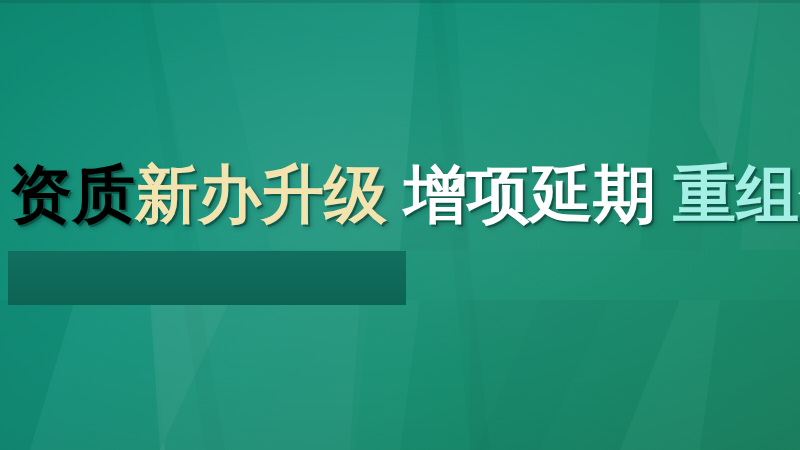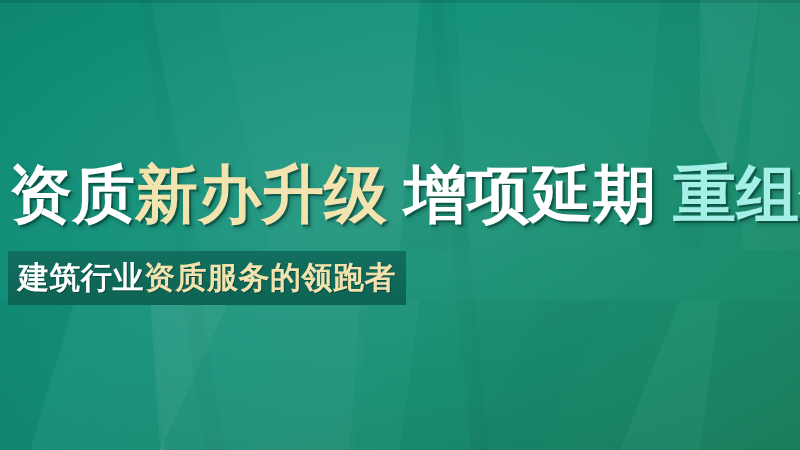--- a/index.html
+++ b/index.html
@@ -68,21 +68,21 @@
     letter-spacing: 0px;
     text-shadow:
       2px 2px 0 rgba(0, 50, 40, 0.45),
       3px 3px 4px rgba(0, 40, 32, 0.30);
   }
 
   .headline .seg {
     display: inline;
   }
 
-  .seg-white   { color: #ffffff; }
+  .seg-white   { color: #000000; }
   .seg-cream   { color: #f3e3ae; }
   .seg-mint    { color: #ffffff; }
   .seg-aqua    { color: #a5f0e6; }
 
   .gap { display: inline-block; width: 17px; }
 
   
   .subtitle-band {
     position: absolute;
     left: 8px;
@@ -147,18 +147,15 @@
   <div class="bg-top-line"></div>
 
   <div class="content">
 
     <div class="headline">
       <span class="seg seg-white">资质</span><span class="seg seg-cream">新办升级</span><span class="gap"></span><span class="seg seg-mint">增项延期</span><span class="gap"></span><span class="seg seg-aqua">重组分立</span>
     </div>
 
     <div class="subtitle-band"></div>
 
-    <div class="subtitle-text">
-      <span class="sub-white">建筑行业</span><span class="sub-cream">资质服务的领跑者</span>
-    </div>
 
   </div>
 </div>
 
 </body></html>

